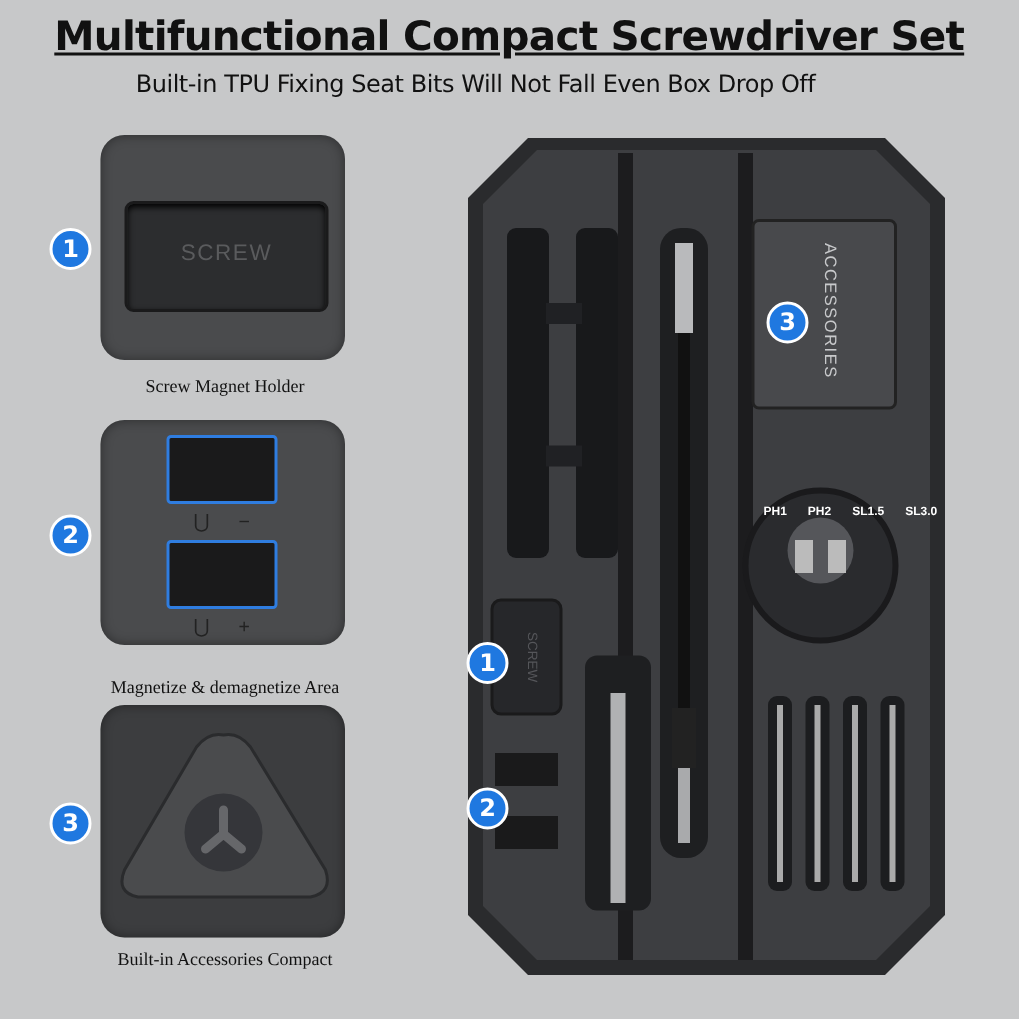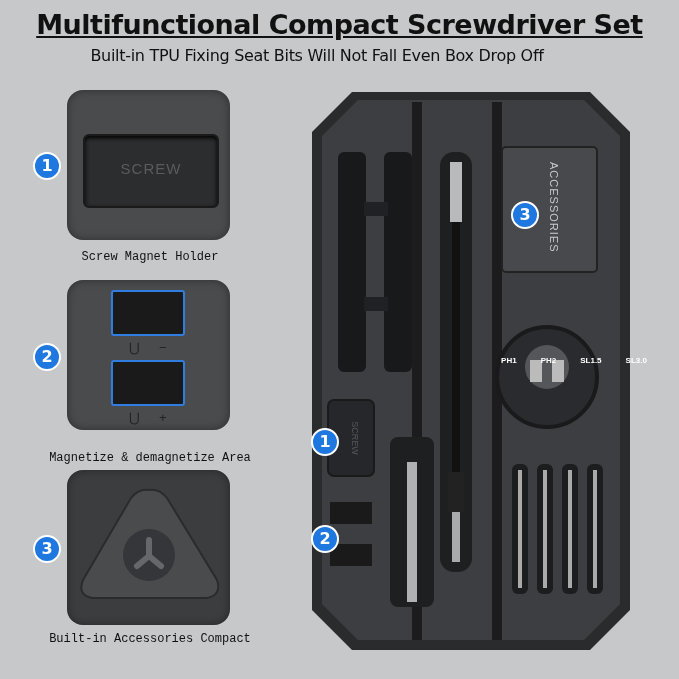--- a/index.html
+++ b/index.html
@@ -1,21 +1,21 @@
 <!DOCTYPE html>
 <html><head>
 <meta charset="utf-8">
 <style>
   html,body{margin:0;padding:0;}
   body{width:679px;height:679px;background:#c7c8c9;position:relative;overflow:hidden;font-family:"Liberation Sans",sans-serif;}
   .title{position:absolute;left:0;top:9px;width:679px;text-align:center;font-size:27px;font-weight:bold;color:#111;font-family:"DejaVu Sans",sans-serif;letter-spacing:-0.5px;text-decoration:underline;}
   .subtitle{position:absolute;left:0;top:46px;width:586px;text-align:center;font-size:16px;color:#111;font-family:"DejaVu Sans",sans-serif;letter-spacing:-0.3px;margin-left:24px;}
   .panel{position:absolute;left:67px;width:163px;border-radius:16px;background:#4a4b4d;box-shadow:inset 0 0 8px rgba(0,0,0,.4);}
   .badge{position:absolute;width:24px;height:24px;border-radius:50%;background:#1f78e0;border:2px solid #fff;color:#fff;font-weight:bold;font-size:16px;text-align:center;line-height:24px;font-family:"DejaVu Sans",sans-serif;box-sizing:content-box;}
-  .caption{position:absolute;left:30px;width:240px;text-align:center;font-size:12px;color:#111;font-family:Liberation Mono, monospace;}
+  .caption{position:absolute;left:30px;width:240px;text-align:center;font-size:12px;color:#111;font-family:Liberation Serif, serif;}
   .screwbox{position:absolute;left:16px;top:44px;width:132px;height:70px;border-radius:6px;background:#2c2d2f;border:2px solid #1a1a1b;box-shadow:inset 0 2px 4px #000;}
   .screwbox span{position:absolute;left:0;width:100%;top:24px;text-align:center;color:#5a5b5d;font-size:15px;letter-spacing:1px;}
   .slot{position:absolute;left:44px;width:70px;height:42px;background:#1a1a1b;border:2px solid #2f7de0;border-radius:3px;}
   .sym{position:absolute;color:#222;font-size:13px;}
   .case{position:absolute;left:312px;top:92px;width:318px;height:558px;}
 </style>
 </head>
 <body>
 
 <div class="title">Multifunctional Compact Screwdriver Set</div>
@@ -87,21 +87,21 @@
   <rect x="200" y="372" width="16" height="130" rx="6" fill="#1c1d1f"></rect>
   <rect x="225" y="372" width="16" height="130" rx="6" fill="#1c1d1f"></rect>
   <rect x="250" y="372" width="16" height="130" rx="6" fill="#1c1d1f"></rect>
   <rect x="275" y="372" width="16" height="130" rx="6" fill="#1c1d1f"></rect>
   <rect x="206" y="378" width="4" height="118" fill="#aaa"></rect>
   <rect x="231" y="378" width="4" height="118" fill="#aaa"></rect>
   <rect x="256" y="378" width="4" height="118" fill="#aaa"></rect>
   <rect x="281" y="378" width="4" height="118" fill="#aaa"></rect>
 </svg>
 
-<div style="position:absolute;left:509px;top:356px;width:130px;font-size:8px;font-weight:bold;color:#fff;display:flex;gap:24px;justify-content:center;">
+<div style="position:absolute;left:509px;top:336px;width:130px;font-size:8px;font-weight:bold;color:#fff;display:flex;gap:14px;">
   <span>PH1</span>
   <span>PH2</span>
   <span>SL1.5</span>
   <span>SL3.0</span>
 </div>
 
 <div class="badge" style="left:311px;top:428px;">1</div>
 <div class="badge" style="left:311px;top:525px;">2</div>
 <div class="badge" style="left:511px;top:201px;">3</div>
 

